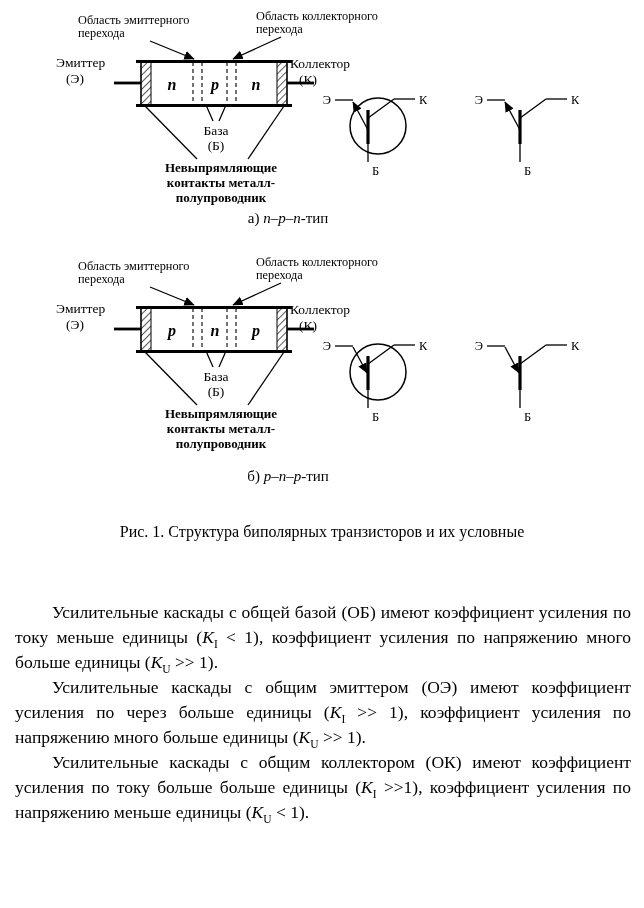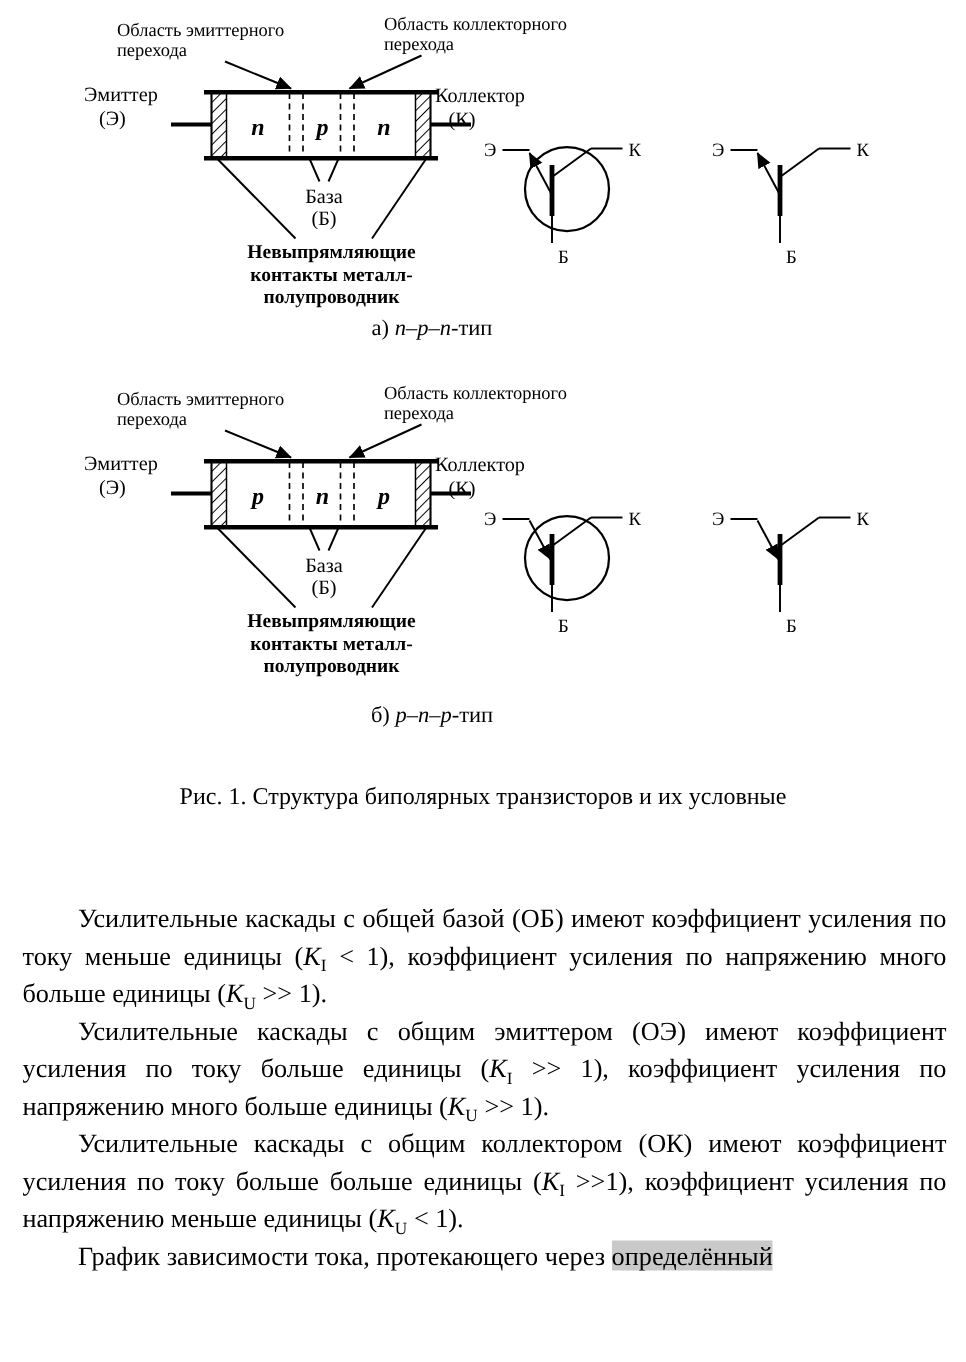--- a/index.html
+++ b/index.html
@@ -202,18 +202,17 @@
 
     <text class="cap" x="288" y="231"><tspan>б) </tspan><tspan class="it">p–n–p</tspan><tspan>-тип</tspan></text>
   </svg>
 
   <div class="fig-caption">
     <div>Рис. 1. Структура биполярных транзисторов и их условные</div>
   </div>
 
   <div class="body-text">
       <p><span>Усилительные каскады с общей базой (ОБ) имеют коэффициент усиления по току меньше единицы (</span><span><i>K</i><sub>I</sub></span><span> &lt; 1), коэффициент усиления по напряжению много больше единицы (</span><span><i>K</i><sub>U</sub></span><span> &gt;&gt; 1).</span></p>
-      <p><span>Усилительные каскады с общим эмиттером (ОЭ) имеют коэффициент усиления по току больше единицы (</span><span><i>K</i><sub>I</sub></span><span> &gt;&gt; 1), коэффициент усиления по напряжению много больше единицы (</span><span><i>K</i><sub>U</sub></span><span> &gt;&gt; 1).</span></p>
+      <p><span>Усилительные каскады с общим эмиттером (ОЭ) имеют коэффициент усиления по через больше единицы (</span><span><i>K</i><sub>I</sub></span><span> &gt;&gt; 1), коэффициент усиления по напряжению много больше единицы (</span><span><i>K</i><sub>U</sub></span><span> &gt;&gt; 1).</span></p>
       <p><span>Усилительные каскады с общим коллектором (ОК) имеют коэффициент усиления по току больше больше единицы (</span><span><i>K</i><sub>I</sub></span><span> &gt;&gt;1), коэффициент усиления по напряжению меньше единицы (</span><span><i>K</i><sub>U</sub></span><span> &lt; 1).</span></p>
-      <p><span>График зависимости тока, протекающего через </span><span class="hl">определённый</span></p>
     </div>
 
 </div>
 
 </body></html>

